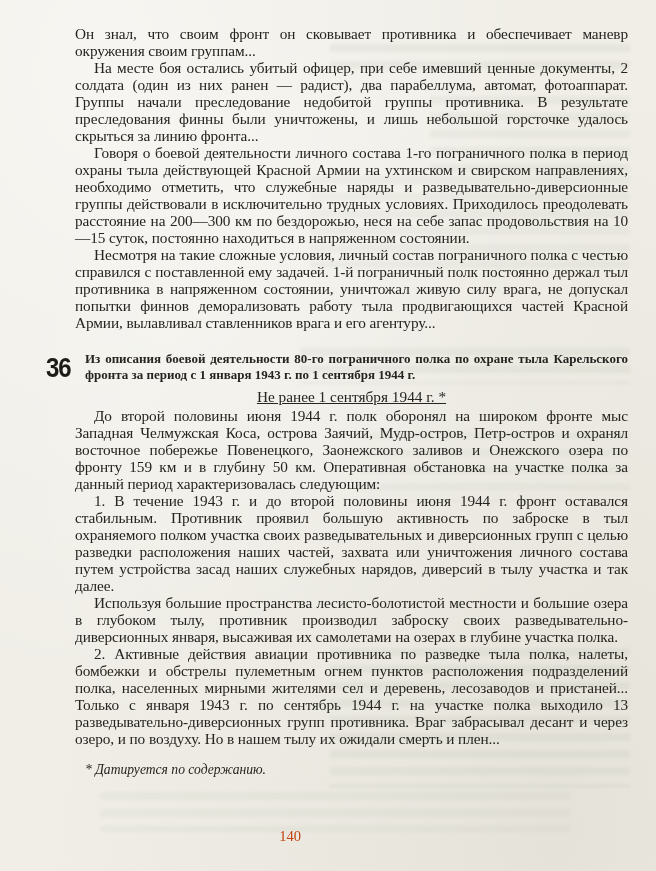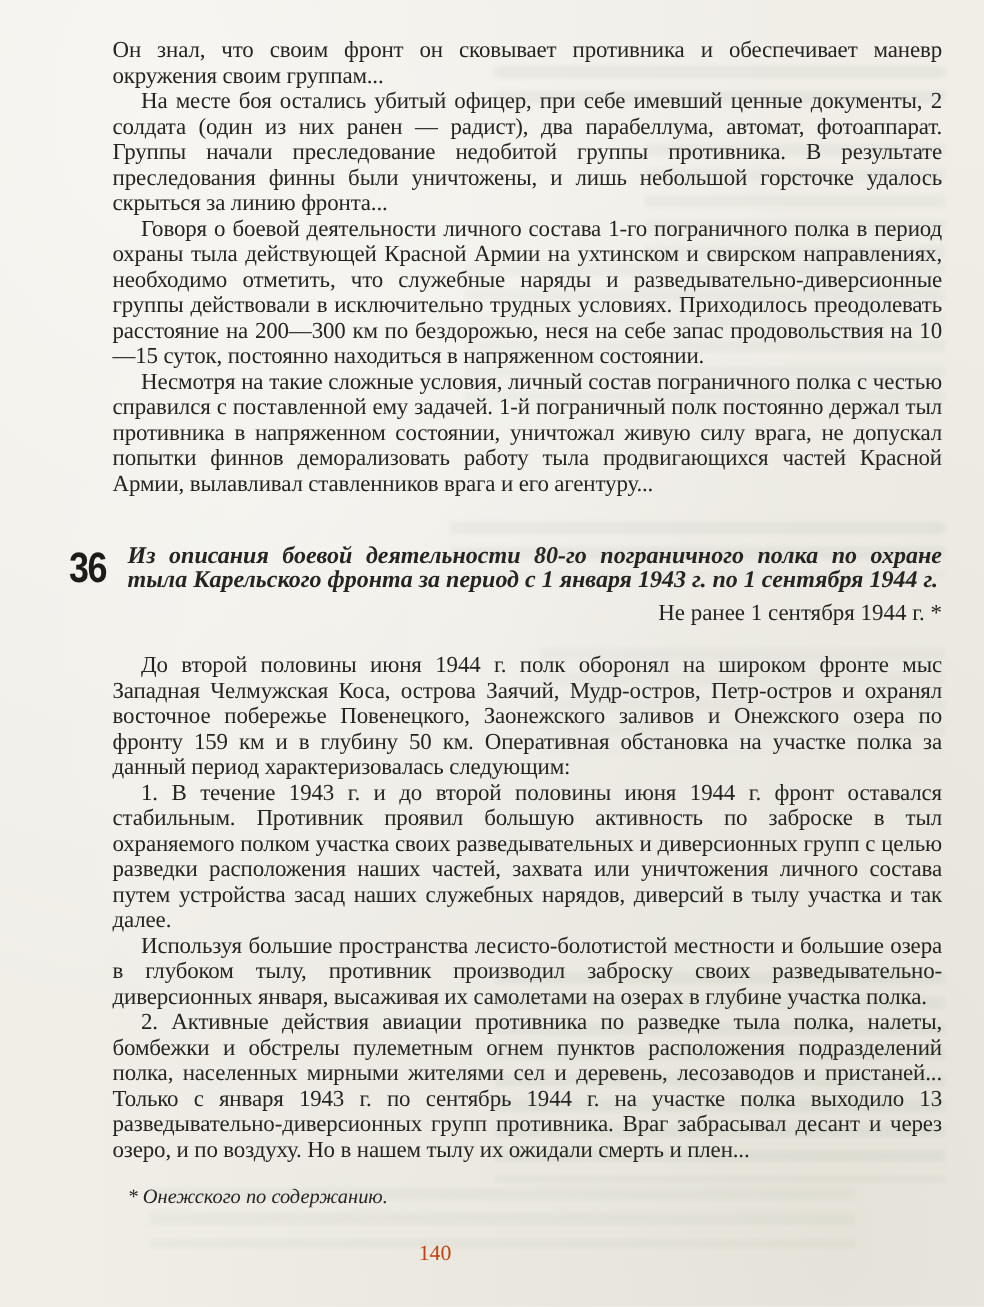--- a/index.html
+++ b/index.html
@@ -43,45 +43,45 @@
   .body-p {
     margin: 0;
     font-size: 15.3px;
     line-height: 17px;
     text-align: justify;
     text-indent: 19px;
     letter-spacing: -0.1px;
   }
   .body-p.first { text-indent: 0; }
 
-  .doc-header { position: relative; margin-top: 32px; }
+  .doc-header { position: relative; margin-top: 20px; }
   .doc-number {
     position: absolute;
     left: -29px; top: 0px;
     font-family: "Liberation Sans", sans-serif;
     font-weight: 700;
     font-size: 24px;
     letter-spacing: -1px;
     transform: scaleY(1.18);
     transform-origin: top;
     color: #1e1c18;
   }
   .doc-heading {
     margin: 0 0 0 10px;
     font-weight: 700;
-    font-size: 16px;
+    font-size: 13px;
     line-height: 15.5px;
     text-align: justify;
-    font-style: italic;
   }
   .date-line {
-    margin: 6px 0 18px 0;
-    text-align: right;
+    margin: 6px 0 2px 0;
+    text-align: center;
     font-size: 15.3px;
     line-height: 17px;
+    text-decoration: underline;
   }
   .doc-body { margin-top: 1px; }
   .footnote {
     margin: 15px 0 0 0;
     font-style: italic;
     font-size: 13.6px;
     line-height: 16px;
     text-indent: 10px;
   }
   .page-number {
@@ -121,18 +121,18 @@
 
     <p class="date-line">Не ранее 1 сентября 1944 г. *</p>
 
     <div class="doc-body">
       <p class="body-p">До второй половины июня 1944 г. полк оборонял на широком фронте мыс Западная Челмужская Коса, острова Заячий, Мудр-остров, Петр-остров и охранял восточное побережье Повенецкого, Заонежского заливов и Онежского озера по фронту 159 км и в глубину 50 км. Оперативная обстановка на участке полка за данный период характеризовалась следующим:</p>
       <p class="body-p">1. В течение 1943 г. и до второй половины июня 1944 г. фронт оставался стабильным. Противник проявил большую активность по заброске в тыл охраняемого полком участка своих разведывательных и диверсионных групп с целью разведки расположения наших частей, захвата или уничтожения личного состава путем устройства засад наших служебных нарядов, диверсий в тылу участка и так далее.</p>
       <p class="body-p">Используя большие пространства лесисто-болотистой местности и большие озера в глубоком тылу, противник производил заброску своих разведывательно-диверсионных января, высаживая их самолетами на озерах в глубине участка полка.</p>
       <p class="body-p">2. Активные действия авиации противника по разведке тыла полка, налеты, бомбежки и обстрелы пулеметным огнем пунктов расположения подразделений полка, населенных мирными жителями сел и деревень, лесозаводов и пристаней... Только с января 1943 г. по сентябрь 1944 г. на участке полка выходило 13 разведывательно-диверсионных групп противника. Враг забрасывал десант и через озеро, и по воздуху. Но в нашем тылу их ожидали смерть и плен...</p>
     </div>
 
-    <p class="footnote">* Онежского по содержанию.</p>
+    <p class="footnote">* Датируется по содержанию.</p>
   </section>
 
 </div>
 
 <div class="page-number">140</div>
 
 </body></html>

